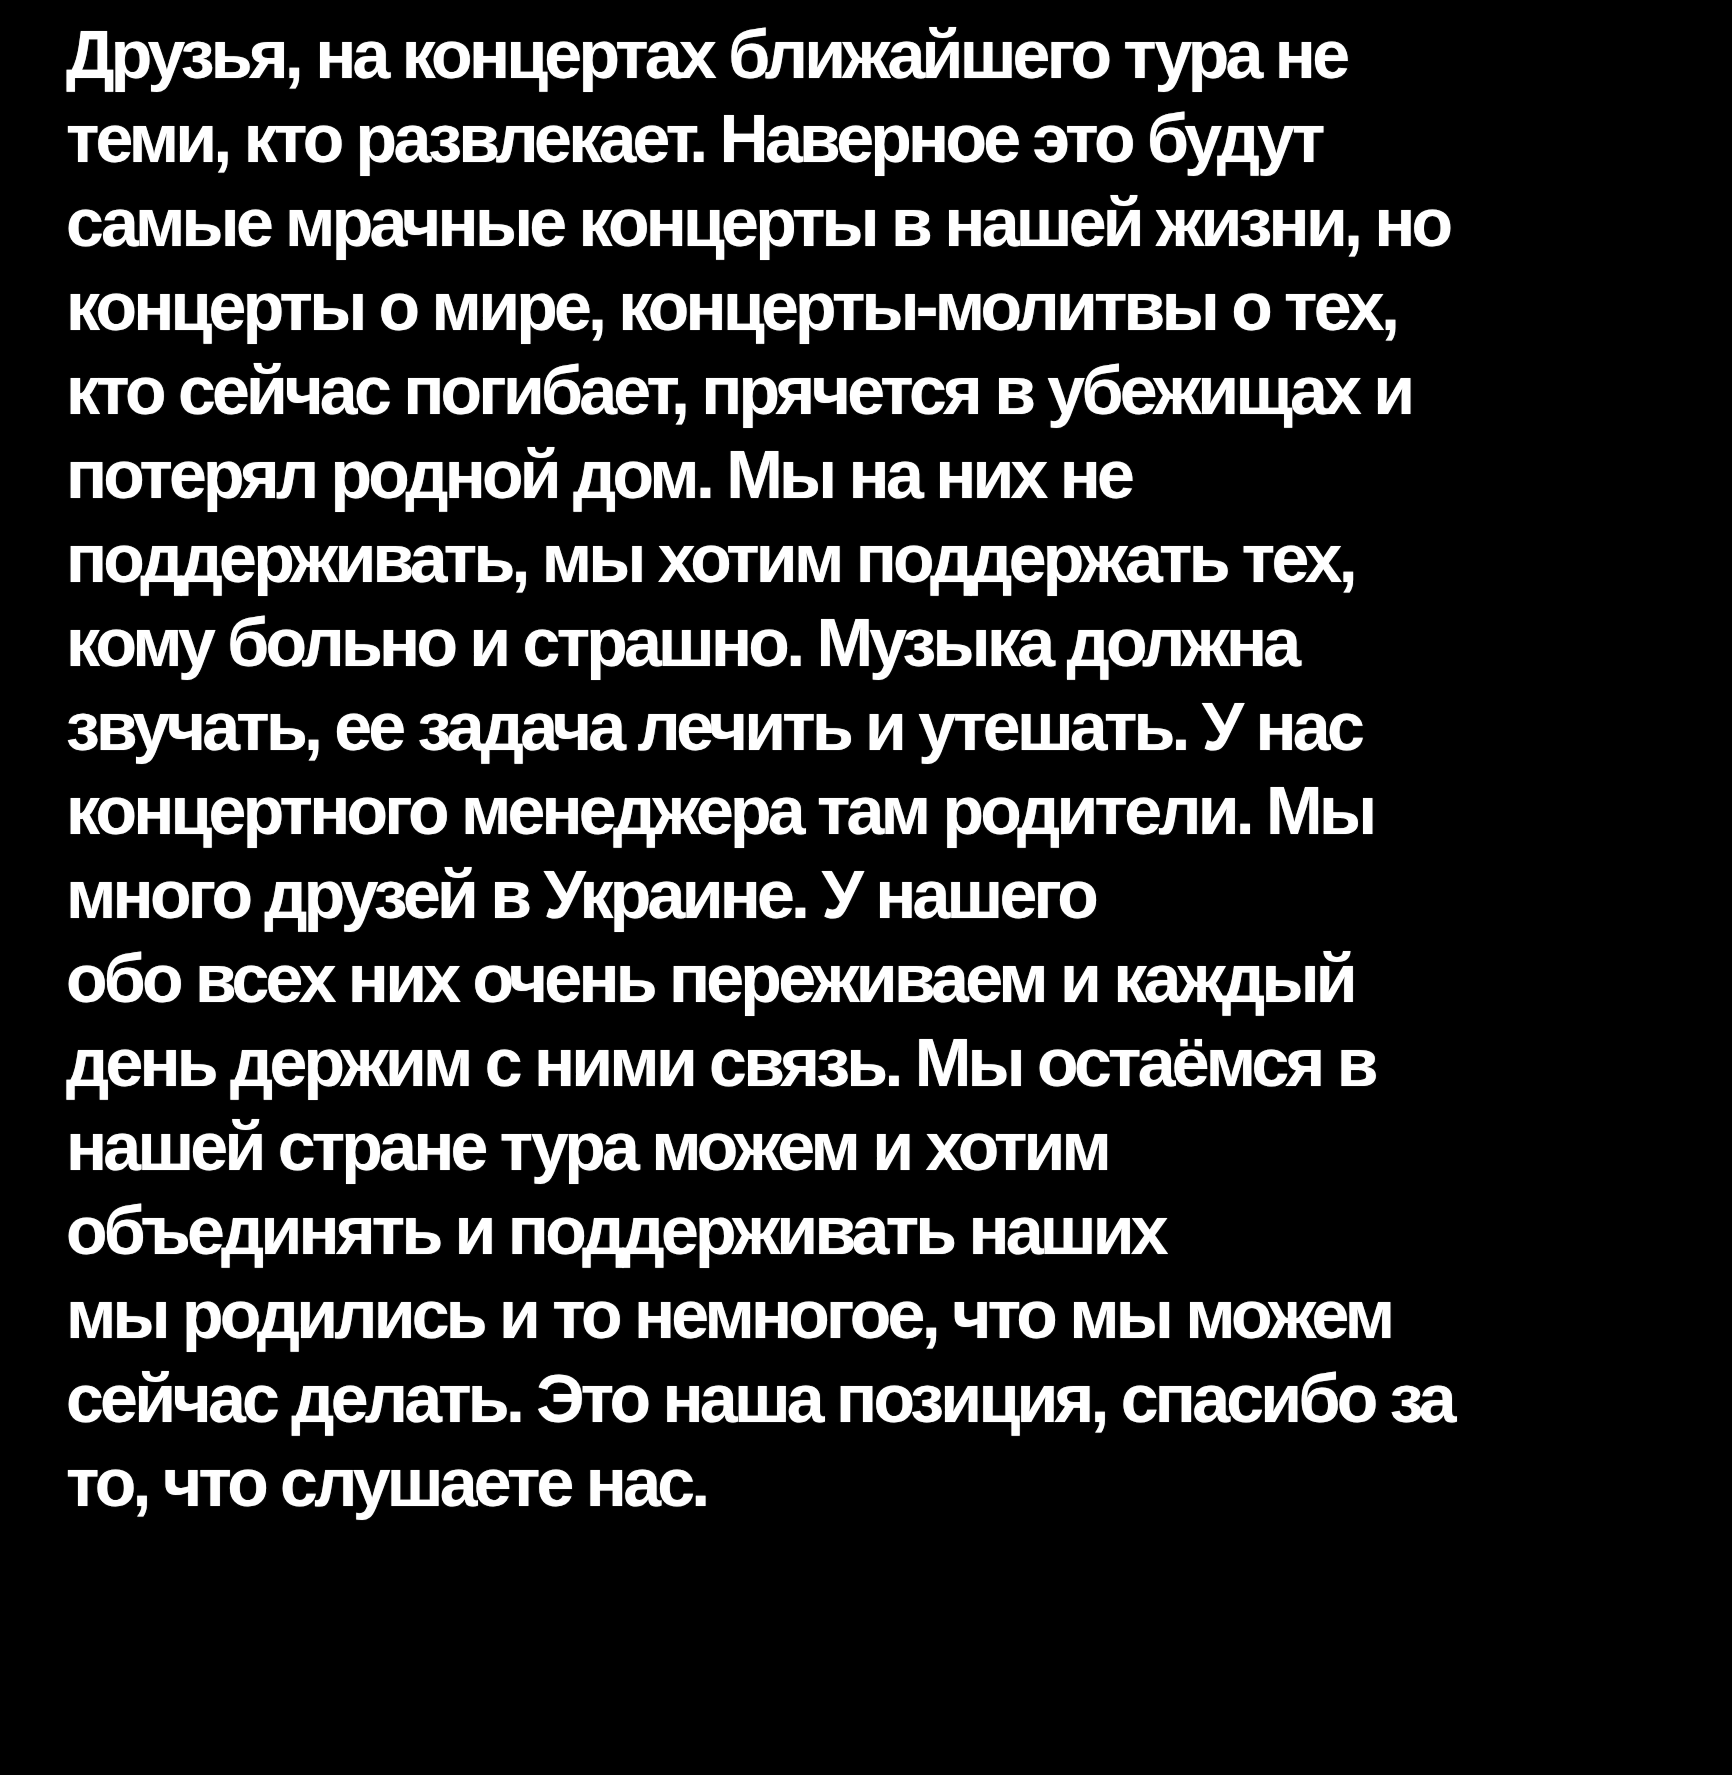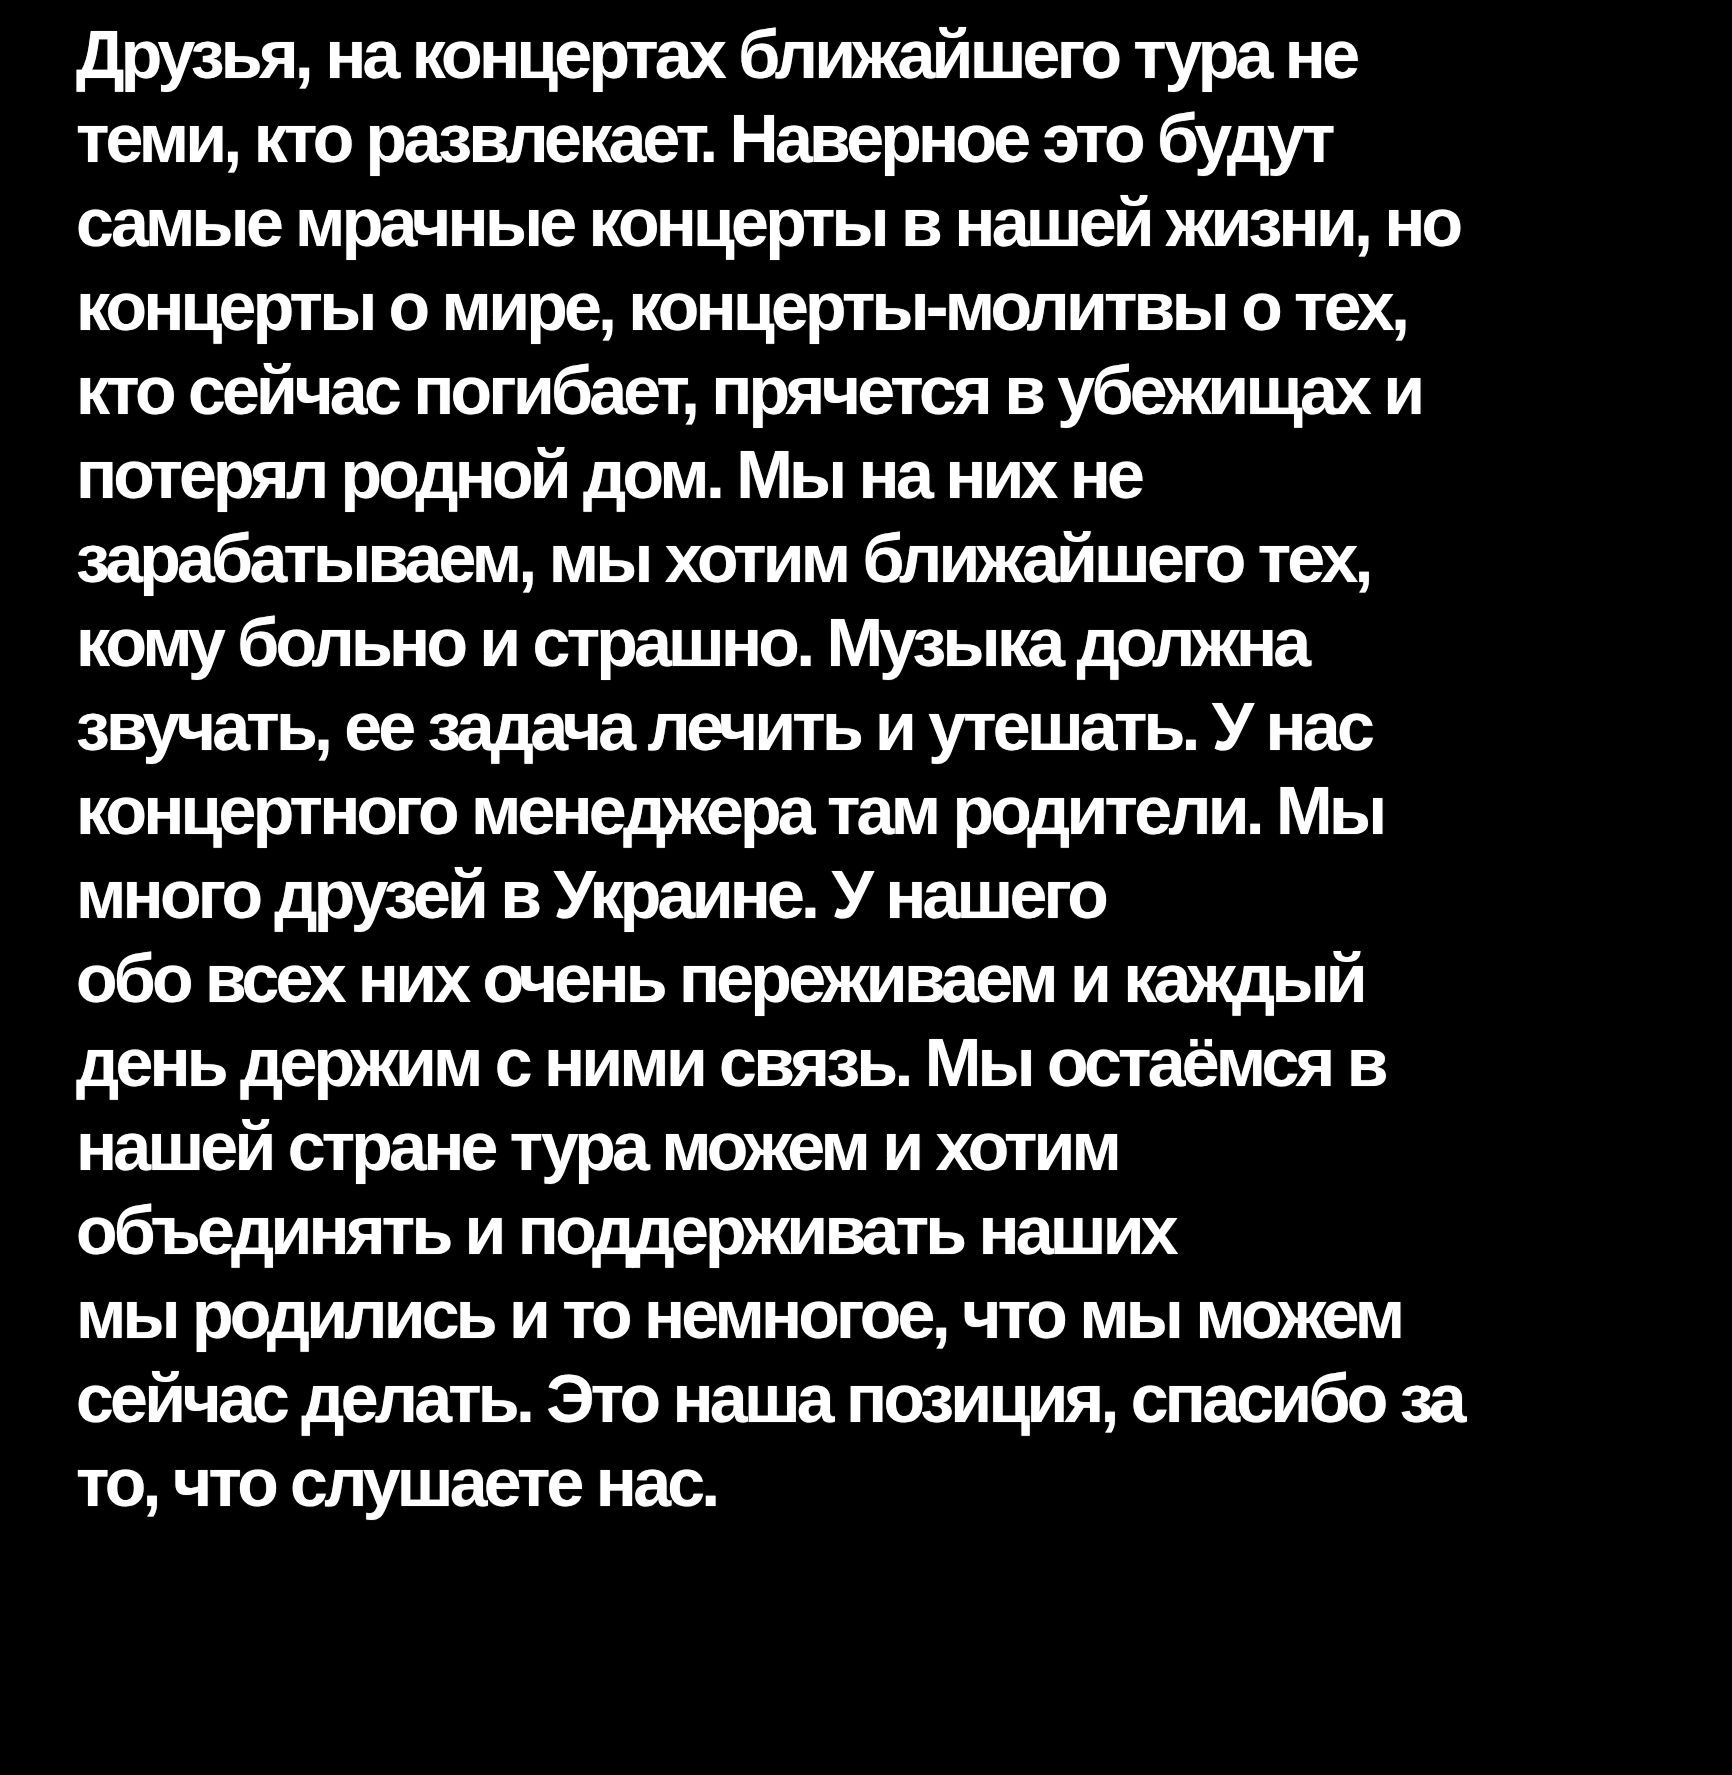--- a/index.html
+++ b/index.html
@@ -22,34 +22,33 @@
   }
   .post-line {
     color: #ffffff;
     font-size: 68px;
     font-weight: 700;
     line-height: 84px;
     letter-spacing: -0.055em;
     white-space: nowrap;
     
     text-shadow: 0 0 1px rgba(255,255,255,0.6);
-    margin-left: 10px;
   }
 </style>
 </head>
 <body>
 
 <div class="post">
   <div class="post-line">Друзья, на концертах ближайшего тура не</div>
   <div class="post-line">теми, кто развлекает. Наверное это будут</div>
   <div class="post-line">самые мрачные концерты в нашей жизни, но</div>
   <div class="post-line">концерты о мире, концерты-молитвы о тех,</div>
   <div class="post-line">кто сейчас погибает, прячется в убежищах и</div>
   <div class="post-line">потерял родной дом. Мы на них не</div>
-  <div class="post-line">зарабатываем, мы хотим ближайшего тех,</div>
+  <div class="post-line">поддерживать, мы хотим поддержать тех,</div>
   <div class="post-line">кому больно и страшно. Музыка должна</div>
   <div class="post-line">звучать, ее задача лечить и утешать. У нас</div>
   <div class="post-line">концертного менеджера там родители. Мы</div>
   <div class="post-line">много друзей в Украине. У нашего</div>
   <div class="post-line">обо всех них очень переживаем и каждый</div>
   <div class="post-line">день держим с ними связь. Мы остаёмся в</div>
   <div class="post-line">нашей стране тура можем и хотим</div>
   <div class="post-line">объединять и поддерживать наших</div>
   <div class="post-line">мы родились и то немногое, что мы можем</div>
   <div class="post-line">сейчас делать. Это наша позиция, спасибо за</div>

